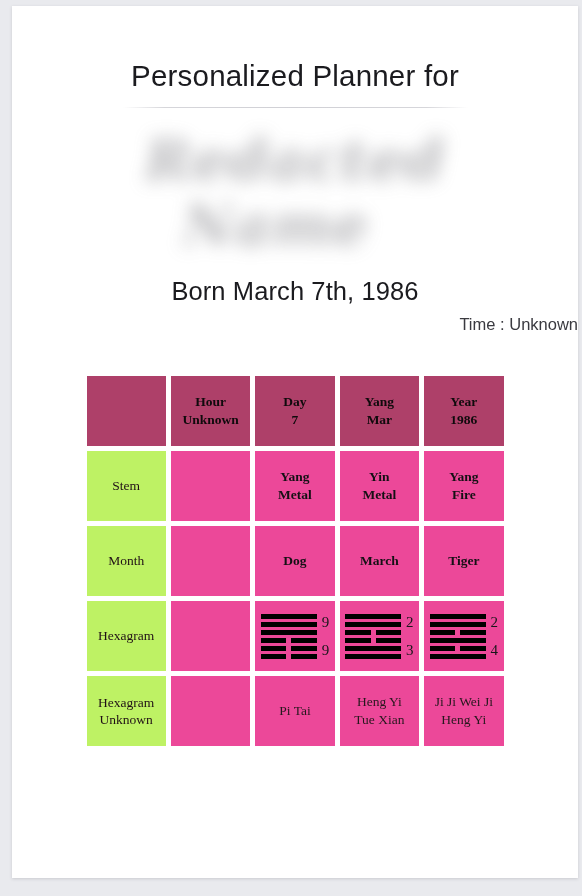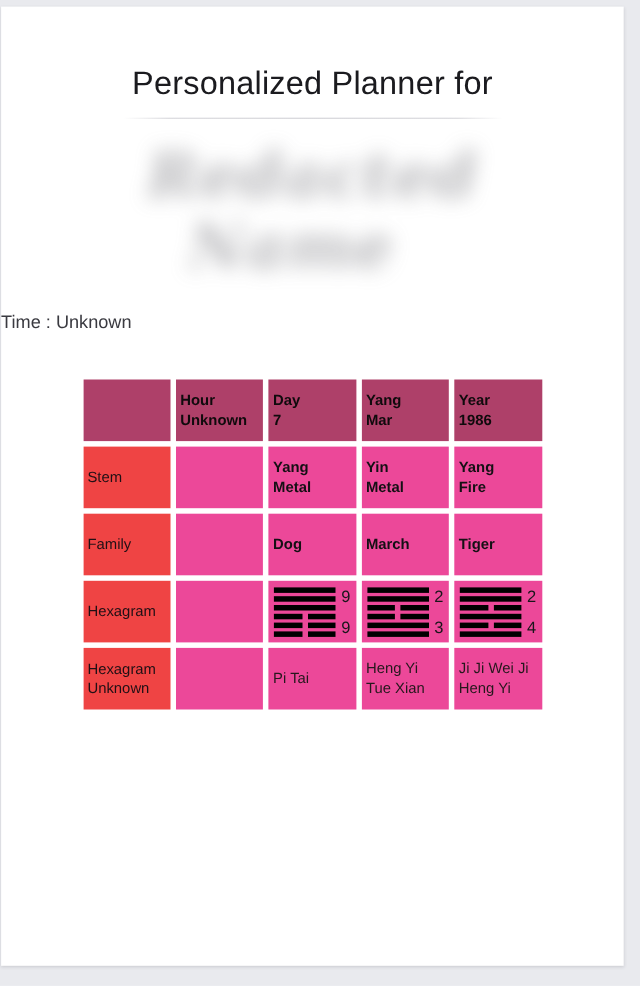--- a/index.html
+++ b/index.html
@@ -14,21 +14,21 @@
 
   .page-backdrop {
     position: relative;
     width: 582px;
     height: 896px;
     background: #e9eaee;
   }
 
   .paper-card {
     position: absolute;
-    left: 1px;
+    left: 12px;
     top: 6px;
     width: 566px;
     height: 872px;
     background: #ffffff;
     box-shadow: 0 1px 3px rgba(60,60,70,0.18);
   }
 
   
   .header-block {
     padding-top: 52px;
@@ -92,45 +92,47 @@
   .born-line {
     text-align: center;
     font-size: 25.5px;
     font-weight: 400;
     color: #1b1b1f;
     margin-top: 2px;
     letter-spacing: 0.1px;
   }
 
   .time-line {
-    text-align: left;
+    text-align: right;
     font-size: 16.5px;
     font-weight: 400;
     color: #3a3a40;
     margin-top: 9px;
   }
 
   
   .chart-table {
     margin: 37px auto 0 auto;
     width: 427px;
     border-collapse: separate;
     border-spacing: 5px;
     table-layout: fixed;
   }
 
   .chart-table td {
-    height: 56px;
+    height: 70px;
+    text-align: center;
     vertical-align: middle;
     padding: 2px 4px;
+    font-family: Liberation Serif, serif;
   }
 
   td.row-label {
     width: 87px;
-    background: #ef4444;
+    background: #bef264;
     color: #201015;
     font-size: 13.5px;
     font-weight: 400;
     line-height: 1.32;
   }
 
   td.head-cell {
     background: #ae4069;
     color: #0f0a0c;
     font-size: 13.5px;
@@ -206,20 +208,21 @@
 
     <div class="header-block">
       <h1 class="planner-title">Personalized Planner for</h1>
       <div class="title-rule"></div>
 
       <div class="client-name-redacted">
         <div class="name-line name-line-1">Redacted</div>
         <div class="name-line name-line-2">Name</div>
       </div>
 
+      <div class="born-line">Born March 7th, 1986</div>
       <div class="time-line">Time :  Unknown</div>
     </div>
 
     <table class="chart-table">
       <tbody>
         <tr>
           <td class="head-cell corner-blank"></td>
           <td class="head-cell">
             <div>Hour</div>
             <div>Unknown</div>
@@ -252,21 +255,21 @@
             <div>Yin</div>
             <div>Metal</div>
           </td>
           <td class="data-cell">
             <div>Yang</div>
             <div>Fire</div>
           </td>
         </tr>
 
         <tr>
-          <td class="row-label">Family</td>
+          <td class="row-label">Month</td>
           <td class="data-cell empty">
             <div></div>
           </td>
           <td class="data-cell">
             <div>Dog</div>
           </td>
           <td class="data-cell">
             <div>March</div>
           </td>
           <td class="data-cell">

